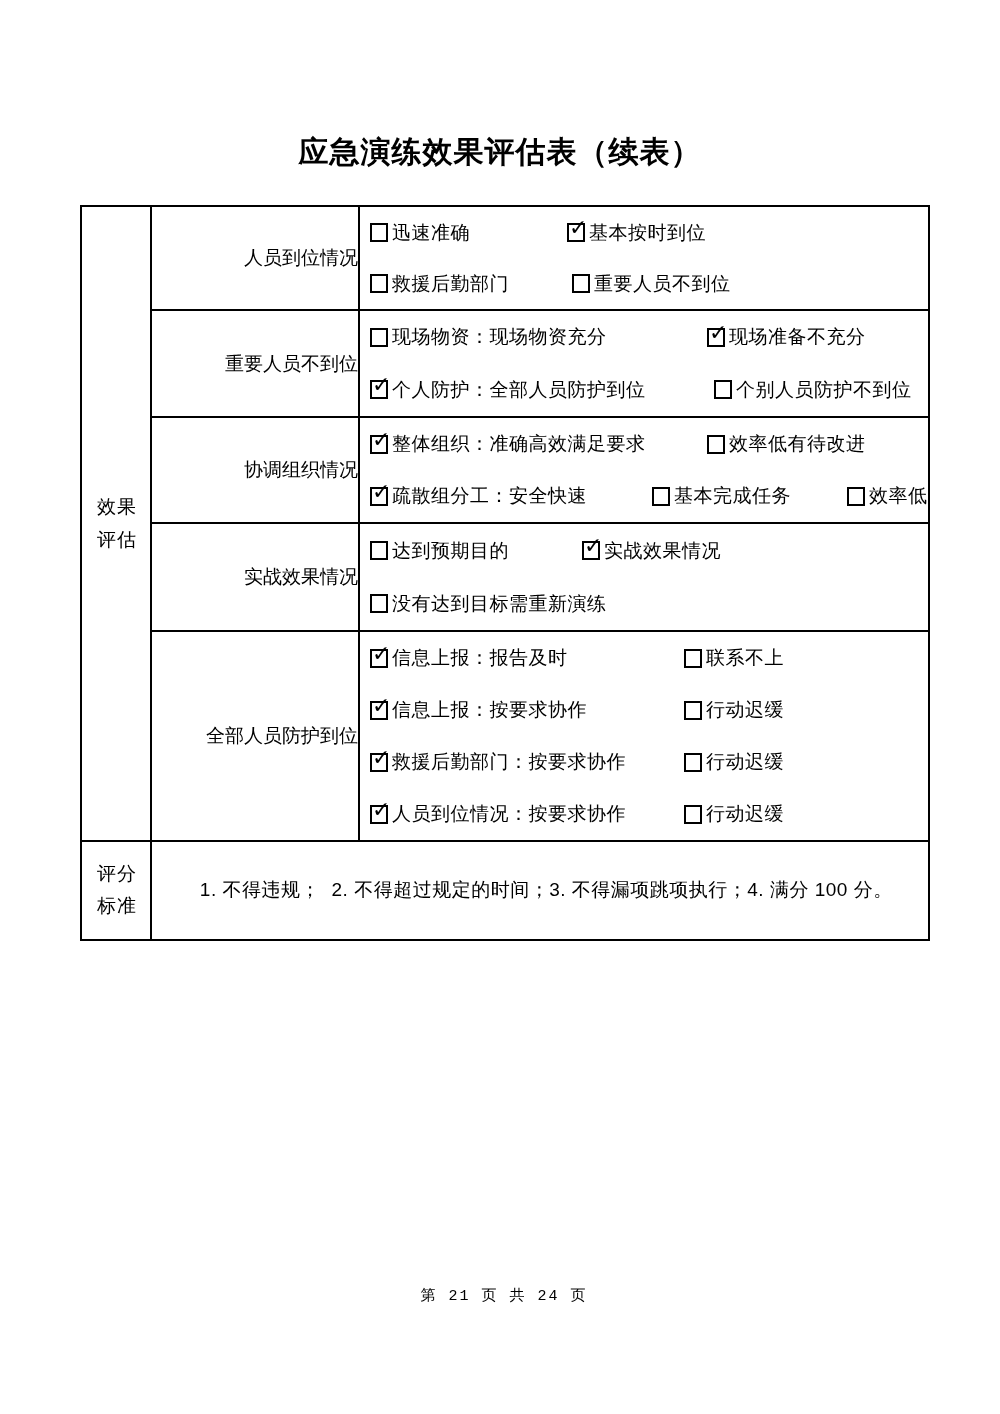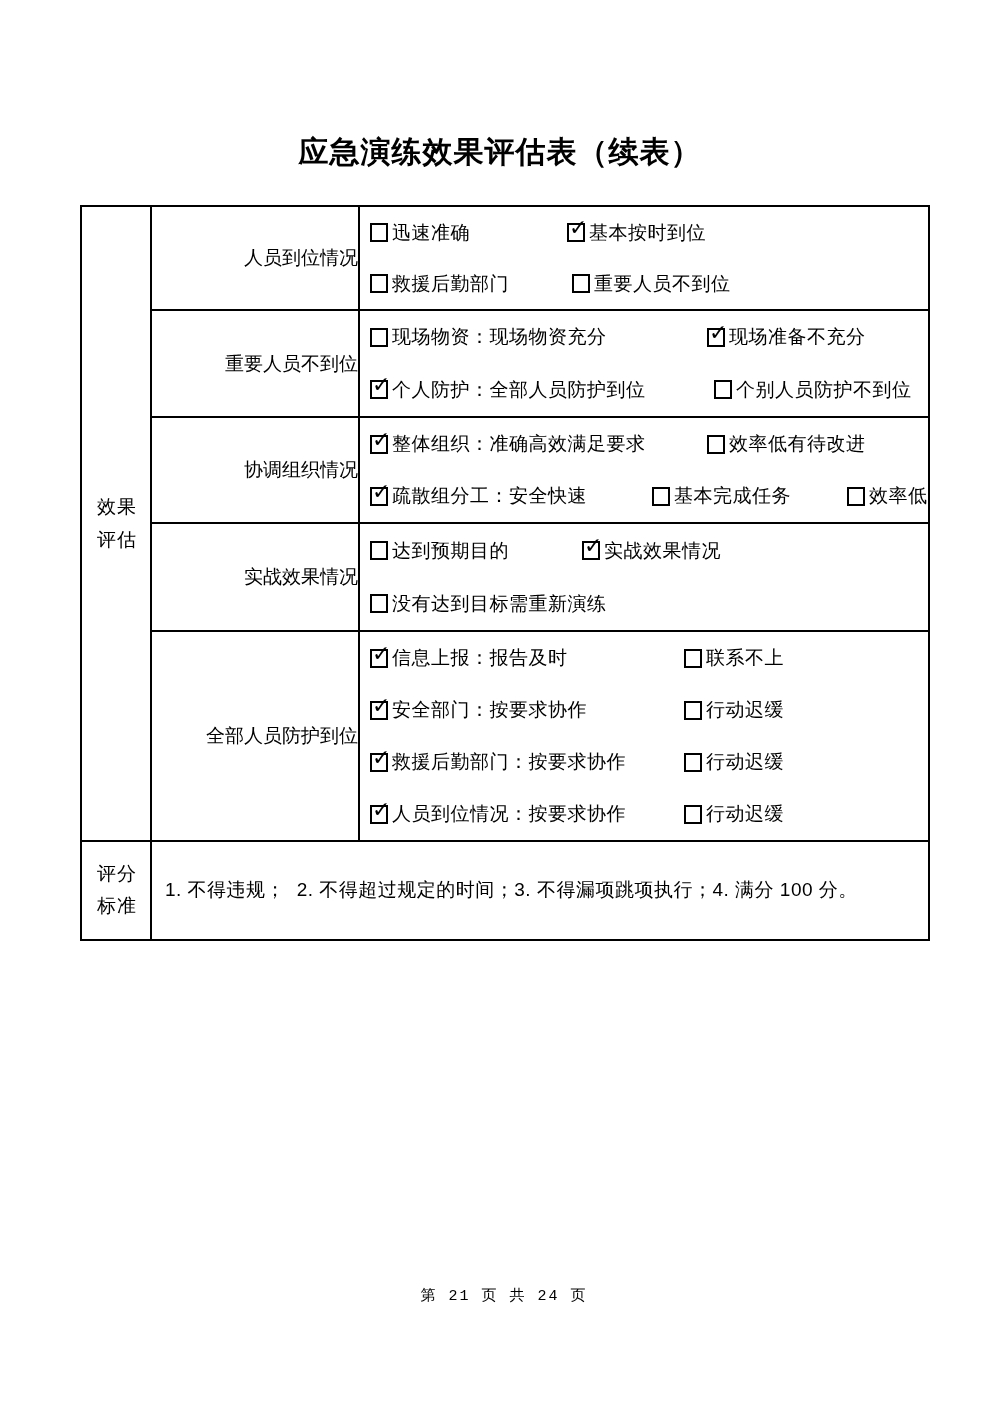--- a/index.html
+++ b/index.html
@@ -34,21 +34,21 @@
     display:inline-block; position:relative; margin-right:4px; flex-shrink:0;
     background:#fff;
   }
   .cb.checked::after {
     content:"✓";
     position:absolute; left:0px; top:-8px;
     font-size:22px; font-weight:bold; line-height:1; color:#000;
   }
 
   .score-text {
-    padding-left:13px; letter-spacing:0.5px; white-space:pre-wrap;
+    padding-left:13px; letter-spacing:0.5px; white-space:pre-wrap;text-align:center;
   }
 
   .page-footer {
     position:absolute; top:1286px; left:4px; width:100%;
     text-align:center;
     font-family:Liberation Mono, monospace;
     font-size:15px; letter-spacing:2px;
   }
 </style>
 </head>
@@ -201,21 +201,21 @@
               <span class="opt-text">信息上报：报告及时</span>
             </span>
             <span class="opt">
               <span class="cb"></span>
               <span class="opt-text">联系不上</span>
             </span>
           </div>
           <div class="line">
             <span class="opt" style="width:314px">
               <span class="cb checked"></span>
-              <span class="opt-text">安全部门：按要求协作</span>
+              <span class="opt-text">信息上报：按要求协作</span>
             </span>
             <span class="opt">
               <span class="cb"></span>
               <span class="opt-text">行动迟缓</span>
             </span>
           </div>
           <div class="line">
             <span class="opt" style="width:314px">
               <span class="cb checked"></span>
               <span class="opt-text">救援后勤部门：按要求协作</span>

